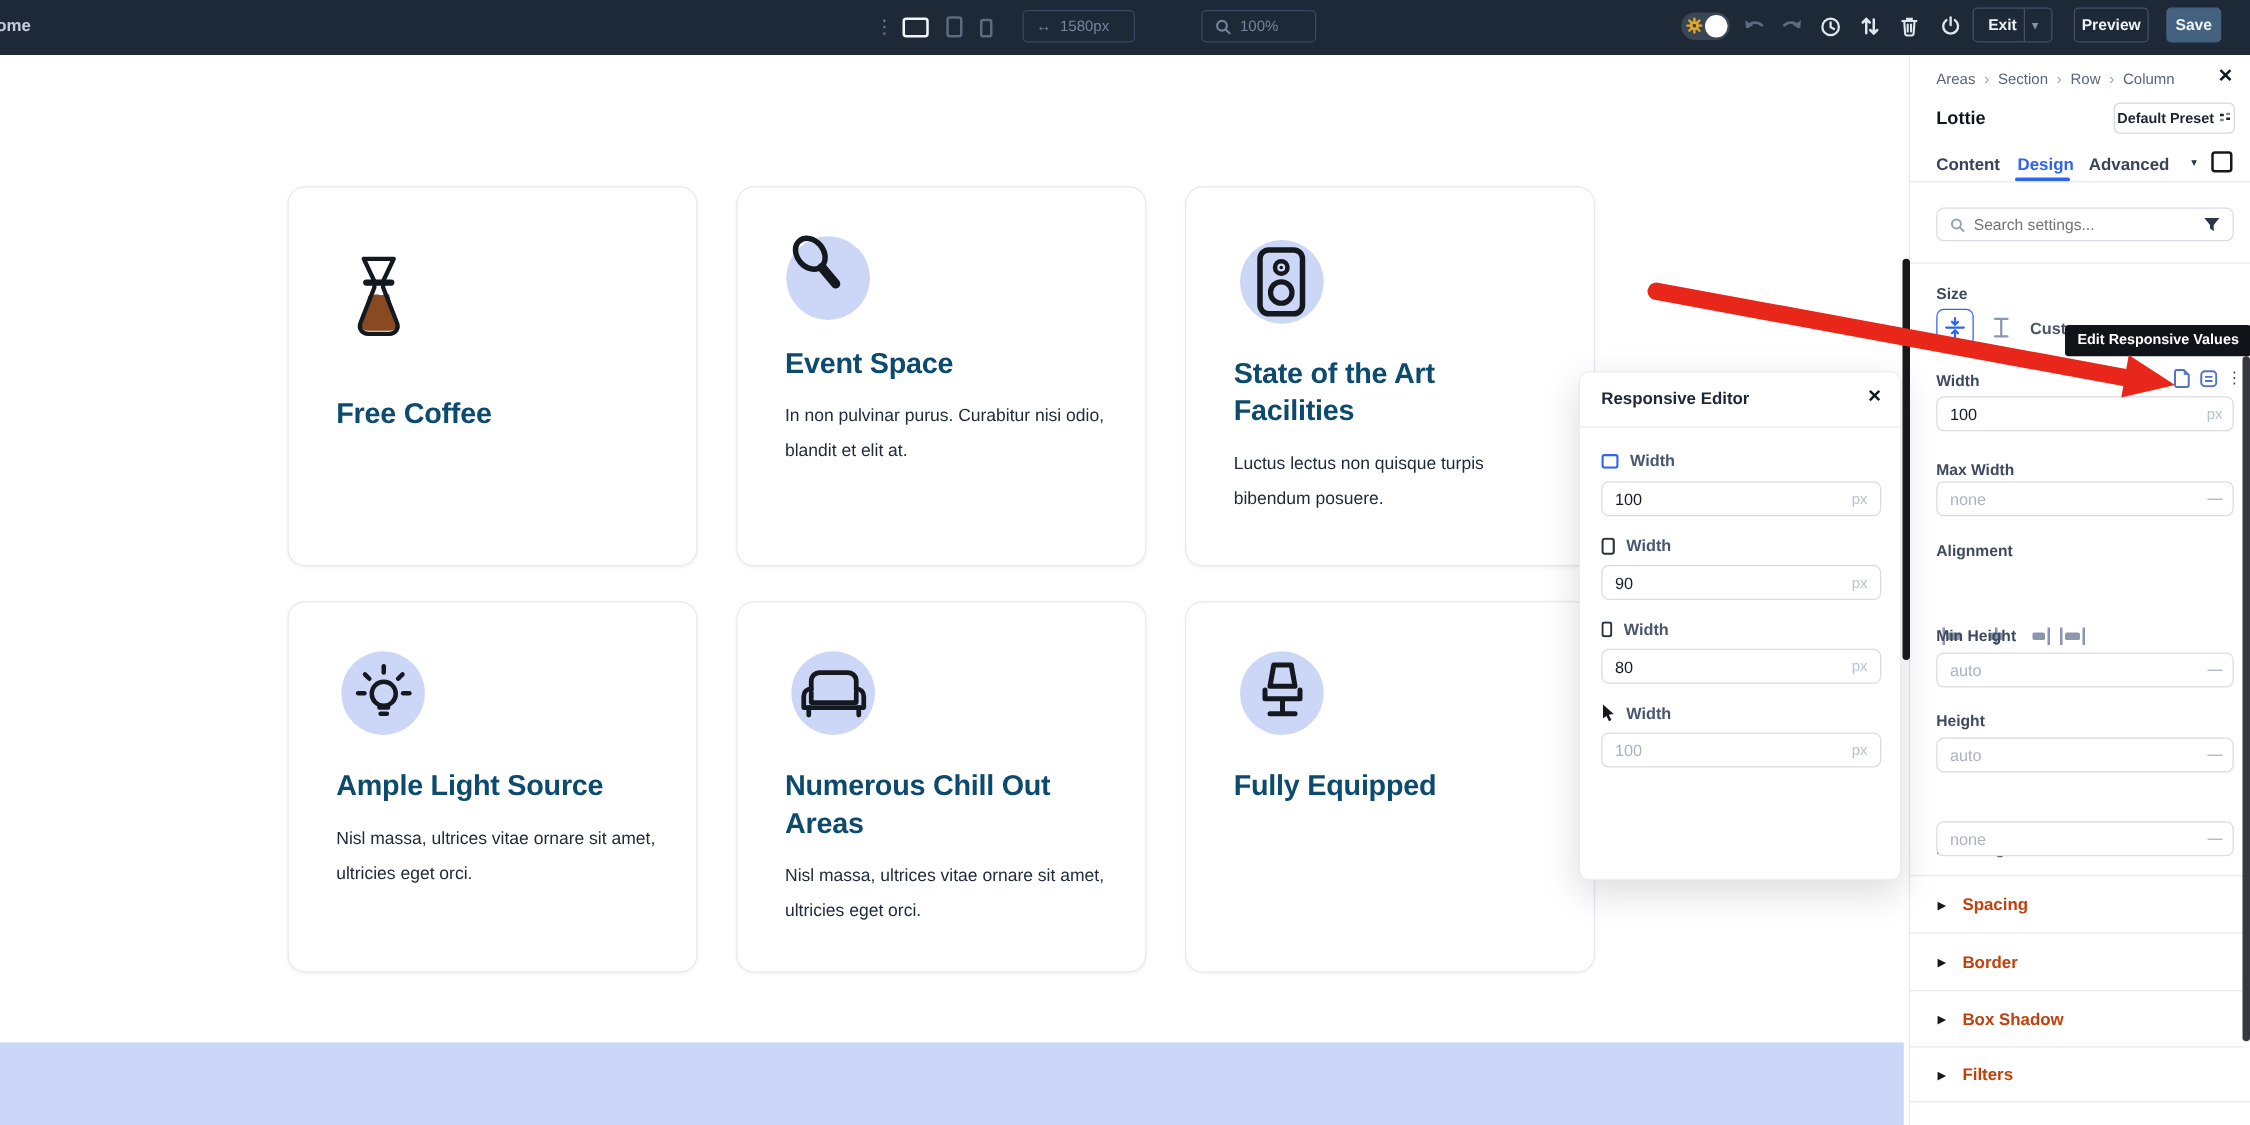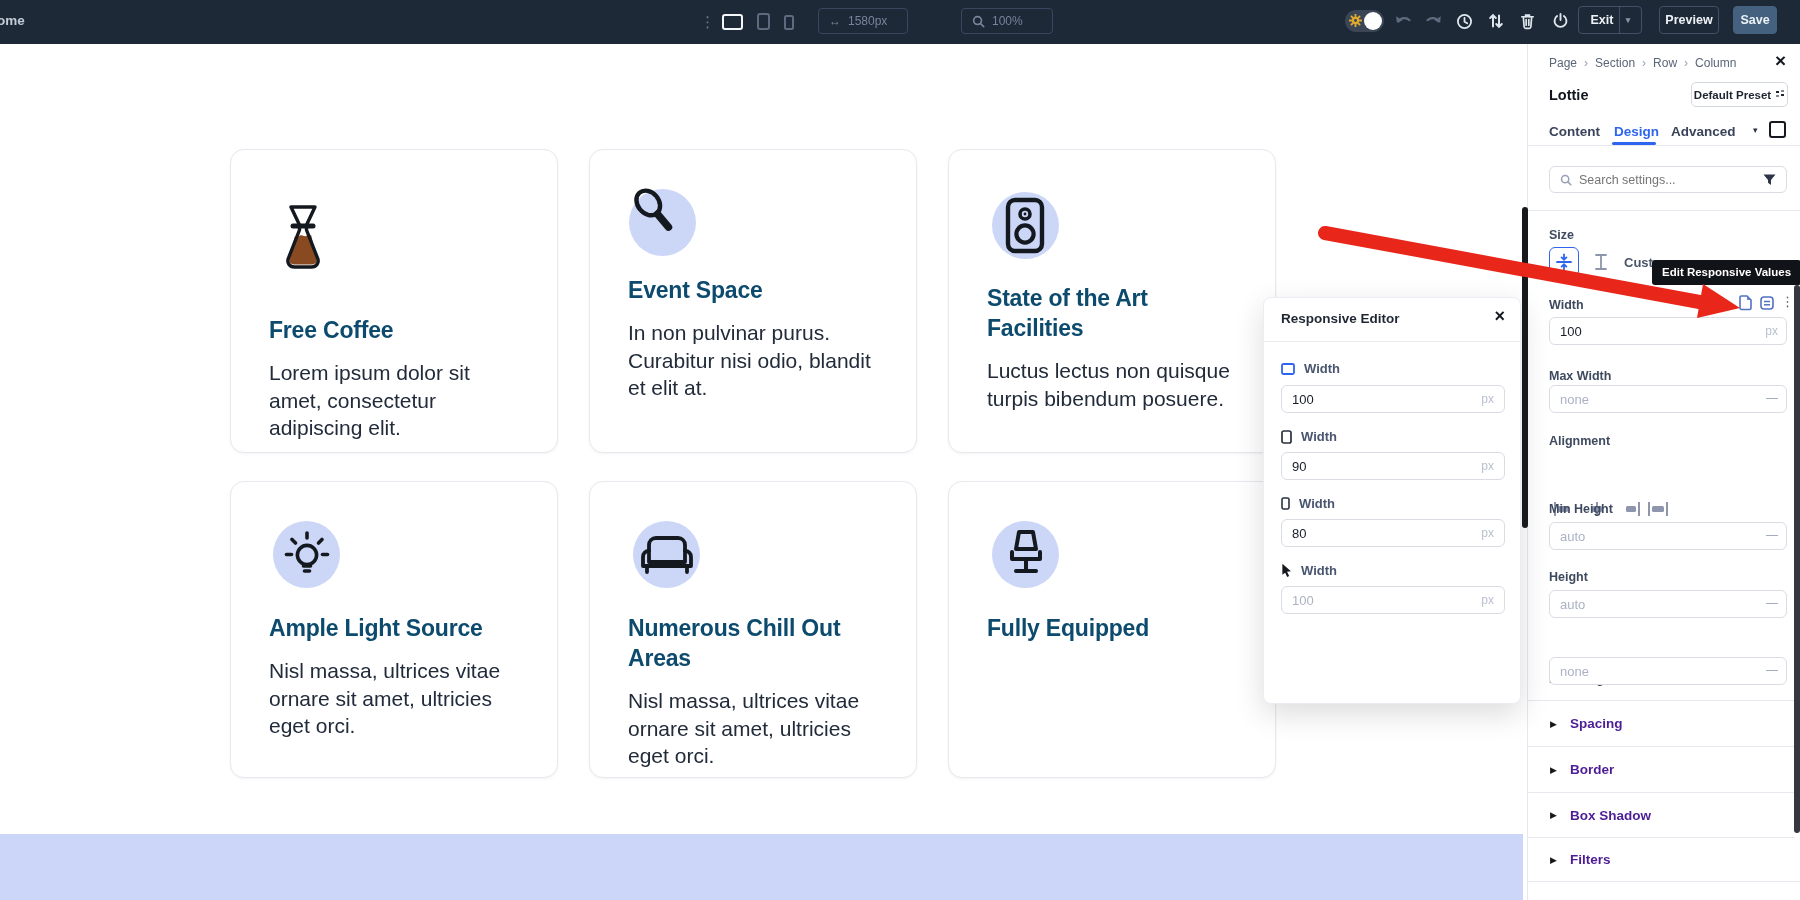--- a/index.html
+++ b/index.html
@@ -24,38 +24,38 @@
   .tb-btn.save { background:#44627f; border-color:#44627f; }
   .kebab { color:#717e92; font-size:15px; letter-spacing:0; line-height:1; }
 
   
   .canvas { position:absolute; left:0; top:44px; width:1523px; height:856px; background:#fff; }
   .lavender-strip { position:absolute; left:0; top:790px; width:1523px; height:66px; background:#cbd6f8; }
   .card { position:absolute; width:328px; background:#fff; border:1px solid #e7e9ee; border-radius:14px;
           box-shadow:0 1px 3px rgba(16,24,40,.05); }
   .card-text { position:absolute; left:38px; right:32px; }
   .card-title { font-size:23px; line-height:30px; font-weight:700; color:#0c4a6e; letter-spacing:-.2px; margin-bottom:14px; }
-  .card-body { font-size:21px; line-height:27.5px; color:#212b3a; }
+  .card-body { font-size:14px; line-height:27.5px; color:#212b3a; }
   .icon-circle { position:absolute; width:67px; height:67px; border-radius:50%; background:#ccd7f8; }
 
   
   .panel { position:absolute; left:1527px; top:44px; width:273px; height:856px; background:#fff;
            border-left:1px solid #e6e8ee; }
   .p-label { position:absolute; font-size:12.5px; font-weight:600; color:#3f4a5f; }
   .p-input { position:absolute; left:21px; width:238px; height:28px; border:1px solid #d9dce3; border-radius:6px;
              background:#fff; font-family:"Liberation Sans",sans-serif; font-size:13px; color:#171d29; padding:0 26px 0 10px; outline:none; }
   .p-input::placeholder { color:#aab2c4; }
   .suffix { position:absolute; font-size:12px; color:#b9c0cf; }
   .divider { position:absolute; left:0; width:273px; height:1px; background:#e7e9ee; }
   .tab { position:absolute; top:80px; font-size:13.5px; font-weight:600; color:#39435a; cursor:pointer; }
   .tab.active { color:#2f64ee; }
   .collapse-row { position:absolute; left:0; width:267px; border-top:1px solid #e7e9ee;
                   display:flex; align-items:center; gap:13px; padding-left:22px; }
   .collapse-row .tri { font-size:9px; color:#15181d; }
-  .collapse-row .clabel { font-size:13.5px; font-weight:700; color:#4c1d95; }
+  .collapse-row .clabel { font-size:13.5px; font-weight:700; color:#c2410c; }
   .align-btn { position:absolute; top:456px; width:22px; height:18px; display:flex; align-items:center; justify-content:center; }
 
   
   .popup { position:absolute; left:1263px; top:297px; width:258px; height:407px; background:#fff;
            border:1px solid #ecedf2; border-radius:8px; box-shadow:0 10px 30px rgba(0,0,0,.14); z-index:20; }
   .popup-title { position:absolute; left:17px; top:13px; font-size:13.5px; font-weight:700; color:#1f2733; }
   .popup-x { position:absolute; right:15px; top:8px; font-size:18px; font-weight:700; color:#14181f; cursor:pointer; }
   .popup-div { position:absolute; left:0; top:43px; width:258px; height:1px; background:#e9ebef; }
   .prow-label { position:absolute; left:17px; display:flex; align-items:center; gap:9px;
                 font-size:13px; font-weight:600; color:#4a5670; }
@@ -177,21 +177,20 @@
   <div class="canvas">
 
     <div class="card" style="left:230px; top:105px; height:304px;">
       <svg width="56" height="68" viewBox="0 0 56 68" style="position:absolute; left:44px; top:53px;">
         <path d="M24 33 C26.5 31 29.5 34.5 32 32.5 C33.8 31.2 35.2 32.7 36.2 32.2 L41.4 55.5 C42.6 59 40.4 61.5 37 61.5 H19 C15.6 61.5 13.4 59 14.6 55.5 L19.8 33.5 C21.3 34.3 22.8 34 24 33 Z" fill="#8a4a21"></path>
         <path d="M16 4 H40 L31.5 22 V27 L42.5 55 C44.5 59.5 41.5 64 36.5 64 H19.5 C14.5 64 11.5 59.5 13.5 55 L24.5 27 V22 Z" fill="none" stroke="#14181f" stroke-width="3.4" stroke-linejoin="round"></path>
         <rect x="15.5" y="20.5" width="25" height="5" rx="2.5" fill="#14181f"></rect>
       </svg>
       <div class="card-text" style="top:165px;">
         <div class="card-title">Free Coffee</div>
-        <div class="card-body">Lorem ipsum dolor sit amet, consectetur adipiscing elit.</div>
       </div>
     </div>
 
     <div class="card" style="left:589px; top:105px; height:304px;">
       <div class="icon-circle" style="left:39px; top:39px;"></div>
       <svg width="54" height="54" viewBox="0 0 54 54" style="position:absolute; left:38px; top:34px;">
         <g transform="rotate(-40 27 27)">
           <ellipse cx="27" cy="16.5" rx="10.5" ry="13.5" fill="none" stroke="#14181f" stroke-width="4.4"></ellipse>
           <line x1="27" y1="31" x2="27" y2="48" stroke="#14181f" stroke-width="7.5" stroke-linecap="round"></line>
         </g>
@@ -266,21 +265,21 @@
         <div class="card-title">Fully Equipped</div>
       </div>
     </div>
 
     <div class="lavender-strip"></div>
   </div>
 
   <aside class="panel">
 
     <div class="abs" style="left:21px; top:12px; font-size:12px; color:#5a6578; display:flex; gap:7px; align-items:center;">
-      <span>Page</span>
+      <span>Areas</span>
       <span style="color:#9aa3b3;">›</span>
       <span>Section</span>
       <span style="color:#9aa3b3;">›</span>
       <span>Row</span>
       <span style="color:#9aa3b3;">›</span>
       <span>Column</span>
     </div>
     <div class="abs" style="right:14px; top:6px; font-size:19px; font-weight:700; color:#14181f; cursor:pointer;">×</div>
 
     <div class="abs" style="left:21px; top:43px; font-size:14.5px; font-weight:700; color:#10151f;">Lottie</div>

